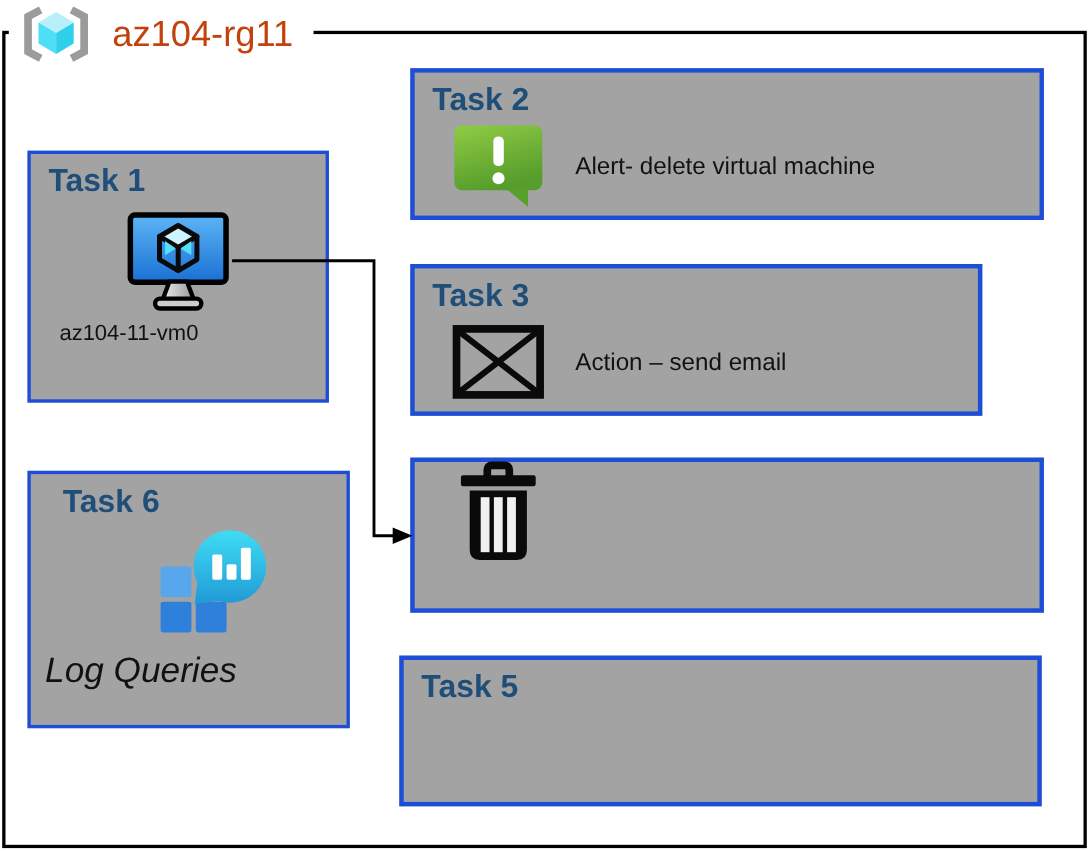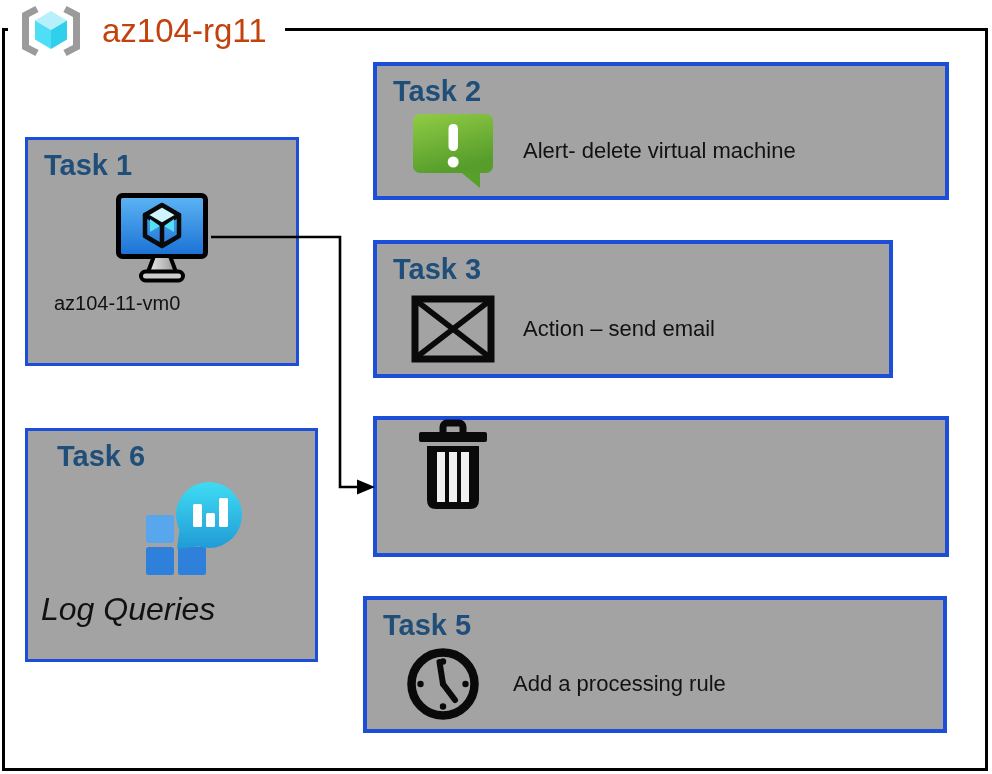--- a/index.html
+++ b/index.html
@@ -153,36 +153,20 @@
             <rect x="33" y="33" width="8" height="50" fill="#f0f0f0"></rect>
             <rect x="45" y="33" width="8" height="50" fill="#f0f0f0"></rect>
           </svg>
         </span>
       </div>
     </div>
   </div>
 
   <div class="task" id="task5">
     <div class="task-title">Task 5</div>
-    <div class="row">
-      <div class="icon-slot">
-        <span style="display:flex;">
-          <svg width="82" height="78" viewBox="0 0 82 78" aria-hidden="true">
-            <circle cx="41" cy="39" r="31.5" fill="none" stroke="#0a0a0a" stroke-width="8.5"></circle>
-            <circle cx="41" cy="16.5" r="3.2" fill="#0a0a0a"></circle>
-            <circle cx="63.5" cy="39" r="3.2" fill="#0a0a0a"></circle>
-            <circle cx="41" cy="61.5" r="3.2" fill="#0a0a0a"></circle>
-            <circle cx="18.5" cy="39" r="3.2" fill="#0a0a0a"></circle>
-            <path d="M41 39 L37.5 17" stroke="#0a0a0a" stroke-width="6" stroke-linecap="round"></path>
-            <path d="M41 39 L53 55" stroke="#0a0a0a" stroke-width="6" stroke-linecap="round"></path>
-          </svg>
-        </span>
-      </div>
-      <div class="desc">Add a processing rule</div>
-    </div>
   </div>
 
   <svg class="arrow-layer" width="992" height="774" viewBox="0 0 992 774" aria-hidden="true">
     <path d="M211 237 H340 V487 H359" fill="none" stroke="#000" stroke-width="2.6"></path>
     <polygon points="357,479.5 375,487 357,494.5" fill="#000"></polygon>
   </svg>
 
 </div>
 
 </body></html>

